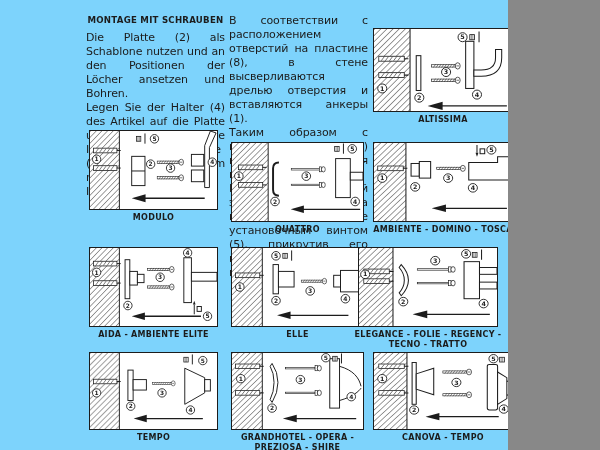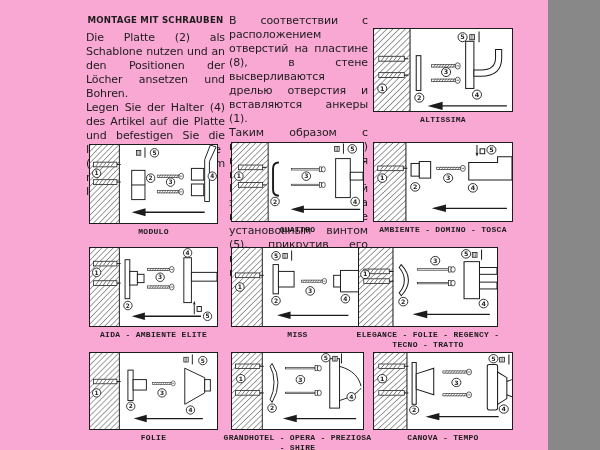--- a/index.html
+++ b/index.html
@@ -1,27 +1,27 @@
 <!DOCTYPE html>
 <html><head>
 <meta charset="utf-8">
 <style>
   html,body{margin:0;padding:0;background:#888;}
-  .page{position:relative;width:548px;height:450px;background:#f9a8d4;overflow:hidden;
+  .page{position:relative;width:508px;height:450px;background:#7dd3fc;overflow:hidden;
         font-family:"DejaVu Sans",sans-serif;color:#1c1c1c;}
   .textcol{position:absolute;}
   .h1{margin:0;font-size:8.6px;font-weight:bold;text-align:center;letter-spacing:.25px;line-height:10px;}
   .btxt{margin-top:6px;}
   .btxt p{margin:0;font-size:11px;line-height:14px;text-align:justify;letter-spacing:-.1px;}
   .diag{position:absolute;margin:0;}
   .frame{width:100%;height:100%;border:1px solid #1c1c1c;box-sizing:border-box;background:#fff;}
   .frame svg{display:block;width:100%;height:100%;}
   .cap{position:absolute;top:100%;left:50%;transform:translateX(-50%);margin-top:3px;
        width:calc(100% + 16px);text-align:center;font-size:8px;font-weight:bold;
-       letter-spacing:.3px;line-height:9.5px;font-family:Liberation Mono, monospace;}
+       letter-spacing:.3px;line-height:9.5px;}
   .wall{fill:url(#hatch);}
   .ln{stroke:#1c1c1c;stroke-width:1;fill:none;}
   .pt{fill:#fff;stroke:#1c1c1c;stroke-width:1;}
   .mk circle{r:4.4px;fill:#fff;stroke:#1c1c1c;stroke-width:.9;}
   .mk text{font-family:"DejaVu Sans",sans-serif;font-size:6.2px;font-weight:bold;
            fill:#1c1c1c;text-anchor:middle;}
 </style>
 </head>
 <body>
 
@@ -125,21 +125,21 @@
           </g>
         <g class="mk" transform="translate(86,8)">
             <circle></circle>
             <text y="2.2">5</text>
           </g>
       </svg>
     </div>
     <figcaption class="cap">ALTISSIMA</figcaption>
   </figure>
 
-  <figure class="diag" style="left:89px;top:144px;width:129px;height:80px">
+  <figure class="diag" style="left:89px;top:130px;width:129px;height:80px">
     <div class="frame">
       <svg viewBox="0 0 134 80" preserveAspectRatio="none">
         <rect class="wall" x="0" y="0" width="31" height="80"></rect>
         <line class="ln" x1="31" y1="0" x2="31" y2="80"></line>
         <use href="#sym-dowel" x="3" y="16" width="30" height="8"></use>
         <use href="#sym-dowel" x="3" y="34" width="30" height="8"></use>
         <use href="#sym-grub" x="48" y="2" width="14" height="12"></use>
         <rect class="pt" x="44" y="26" width="14" height="30"></rect>
         <line class="ln" x1="44" y1="41" x2="58" y2="41"></line>
         <use href="#sym-screwT" x="70" y="28" width="30" height="8"></use>
@@ -322,21 +322,21 @@
         <g class="mk" transform="translate(116,52)">
             <circle></circle>
             <text y="2.2">4</text>
           </g>
         <g class="mk" transform="translate(45,8)">
             <circle></circle>
             <text y="2.2">5</text>
           </g>
       </svg>
     </div>
-    <figcaption class="cap">MISS</figcaption>
+    <figcaption class="cap">ELLE</figcaption>
   </figure>
 
   <figure class="diag" style="left:358px;top:247px;width:140px;height:80px">
     <div class="frame">
       <svg viewBox="0 0 134 80" preserveAspectRatio="none">
         <rect class="wall" x="0" y="0" width="33" height="80"></rect>
         <line class="ln" x1="33" y1="0" x2="33" y2="80"></line>
         <use href="#sym-dowel" x="4" y="20" width="30" height="8"></use>
         <use href="#sym-dowel" x="4" y="30" width="30" height="8"></use>
         <path class="pt" d="M41,17 Q48,25 48,33 Q48,41 41,49 L39,46 Q44,40 44,33 Q44,26 39,20 Z"></path>
@@ -400,21 +400,21 @@
         <g class="mk" transform="translate(106,60)">
             <circle></circle>
             <text y="2.2">4</text>
           </g>
         <g class="mk" transform="translate(119,8)">
             <circle></circle>
             <text y="2.2">5</text>
           </g>
       </svg>
     </div>
-    <figcaption class="cap">FOLIE</figcaption>
+    <figcaption class="cap">TEMPO</figcaption>
   </figure>
 
   <figure class="diag" style="left:231px;top:352px;width:133px;height:78px">
     <div class="frame">
       <svg viewBox="0 0 134 80" preserveAspectRatio="none">
         <rect class="wall" x="0" y="0" width="31" height="80"></rect>
         <line class="ln" x1="31" y1="0" x2="31" y2="80"></line>
         <use href="#sym-dowel" x="3" y="10" width="30" height="8"></use>
         <use href="#sym-dowel" x="3" y="38" width="30" height="8"></use>
         <path class="pt" d="M41,11 Q47,20 47,31 Q47,42 41,52 L39,49 Q43,41 43,31 Q43,21 39,14 Z"></path>

